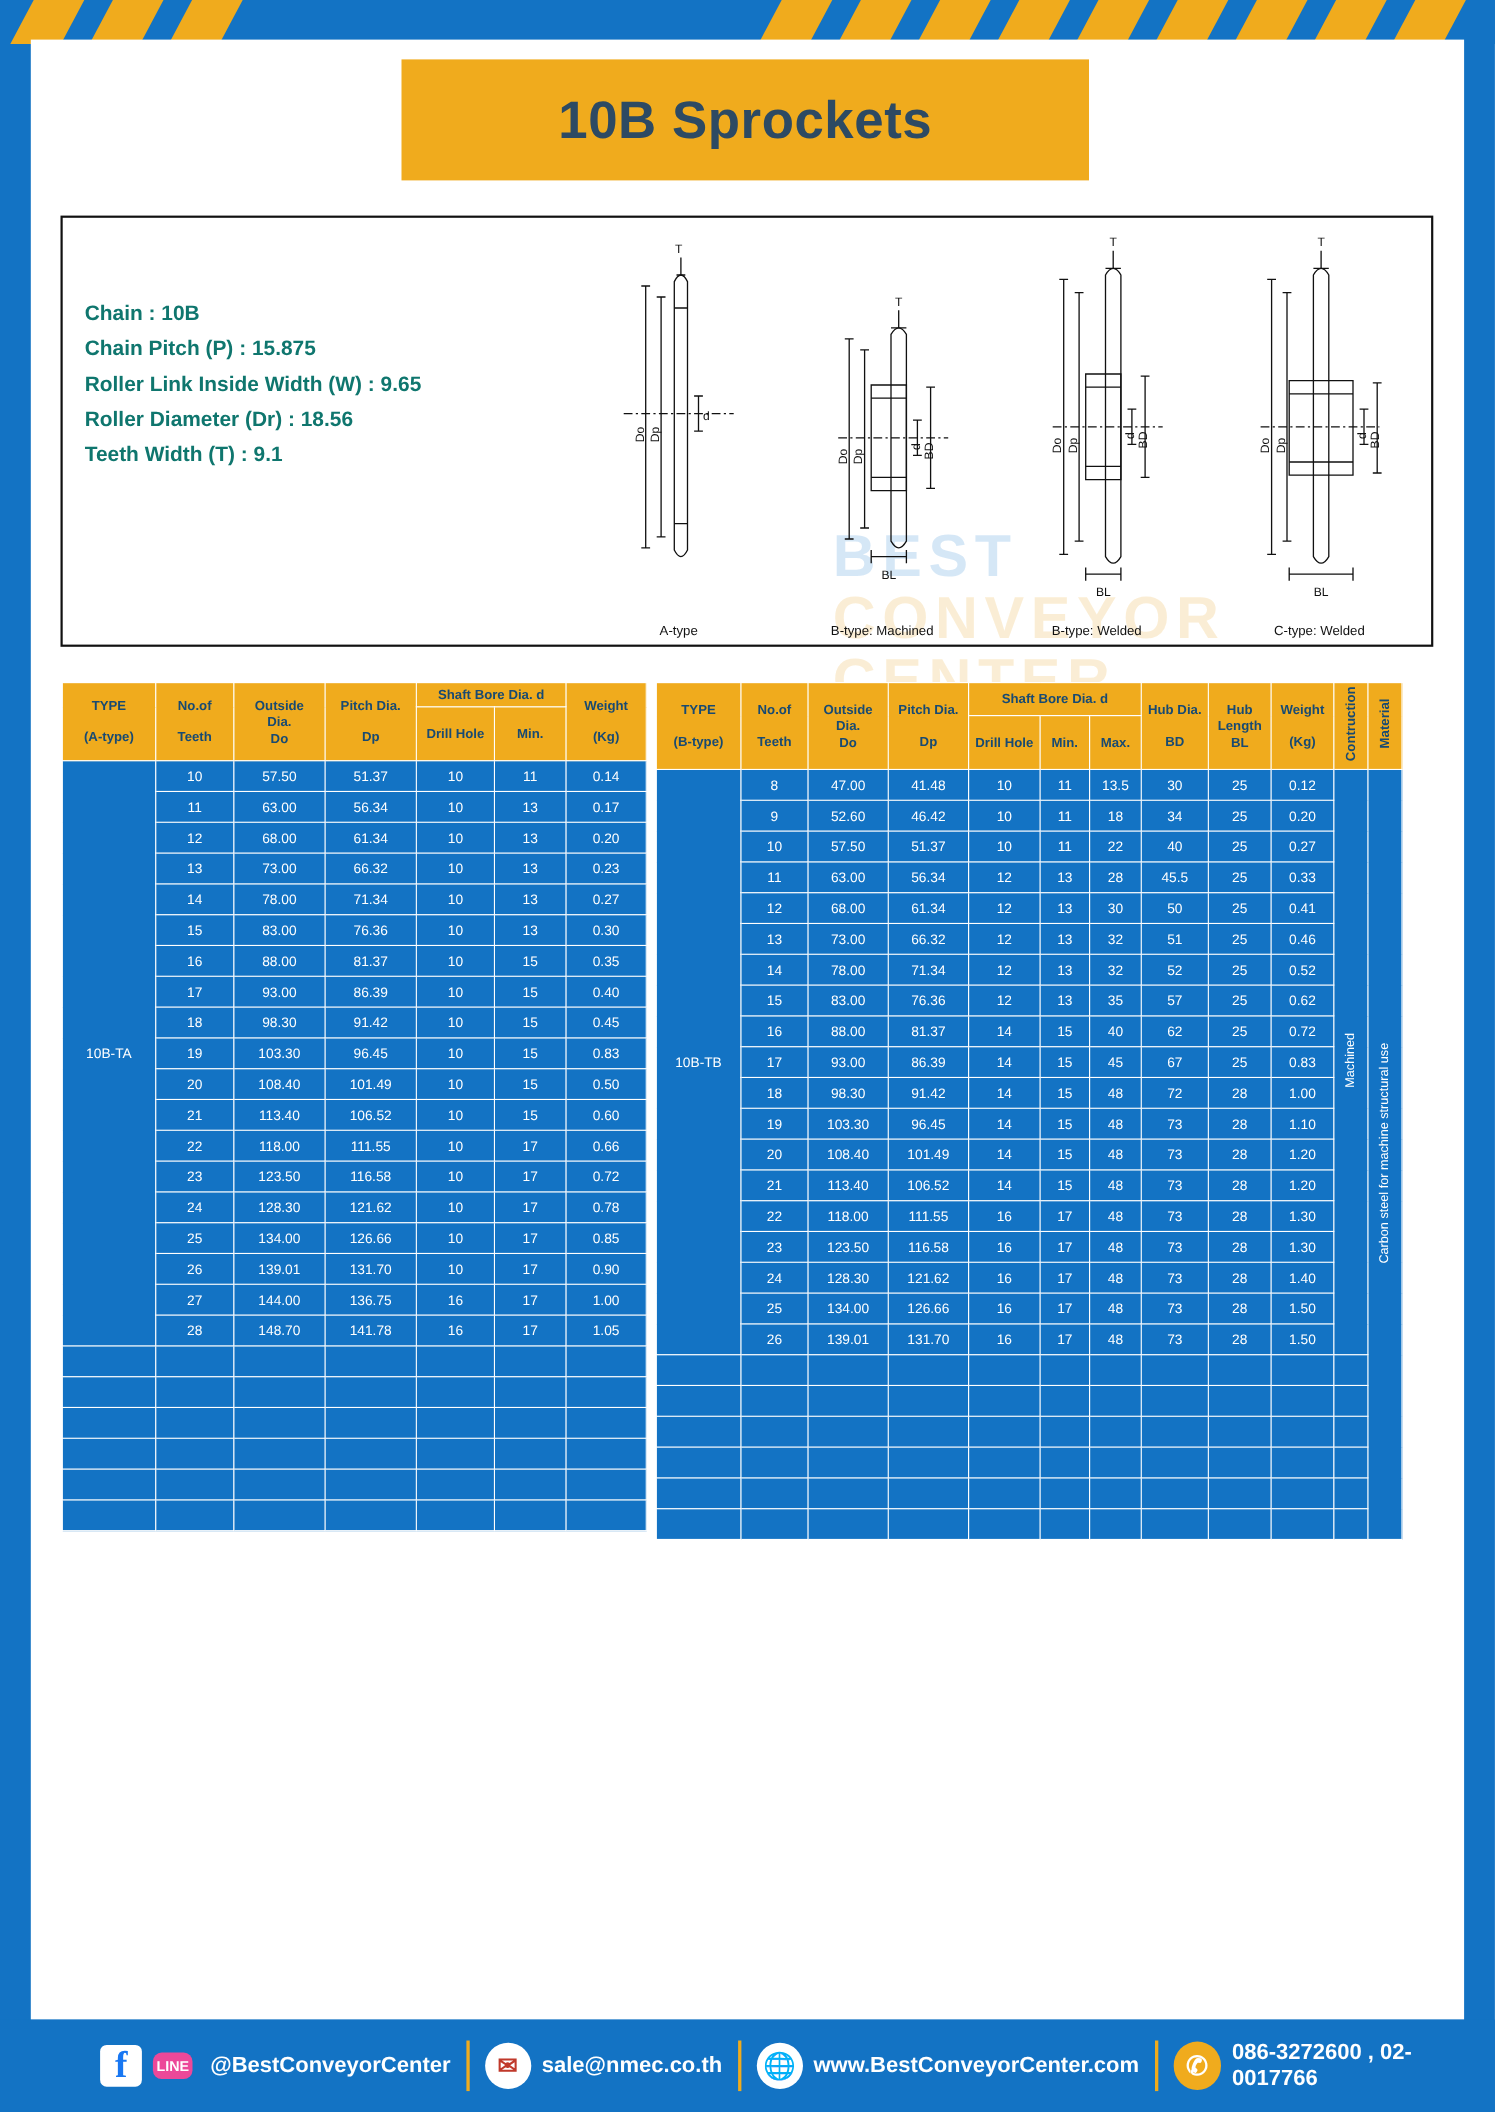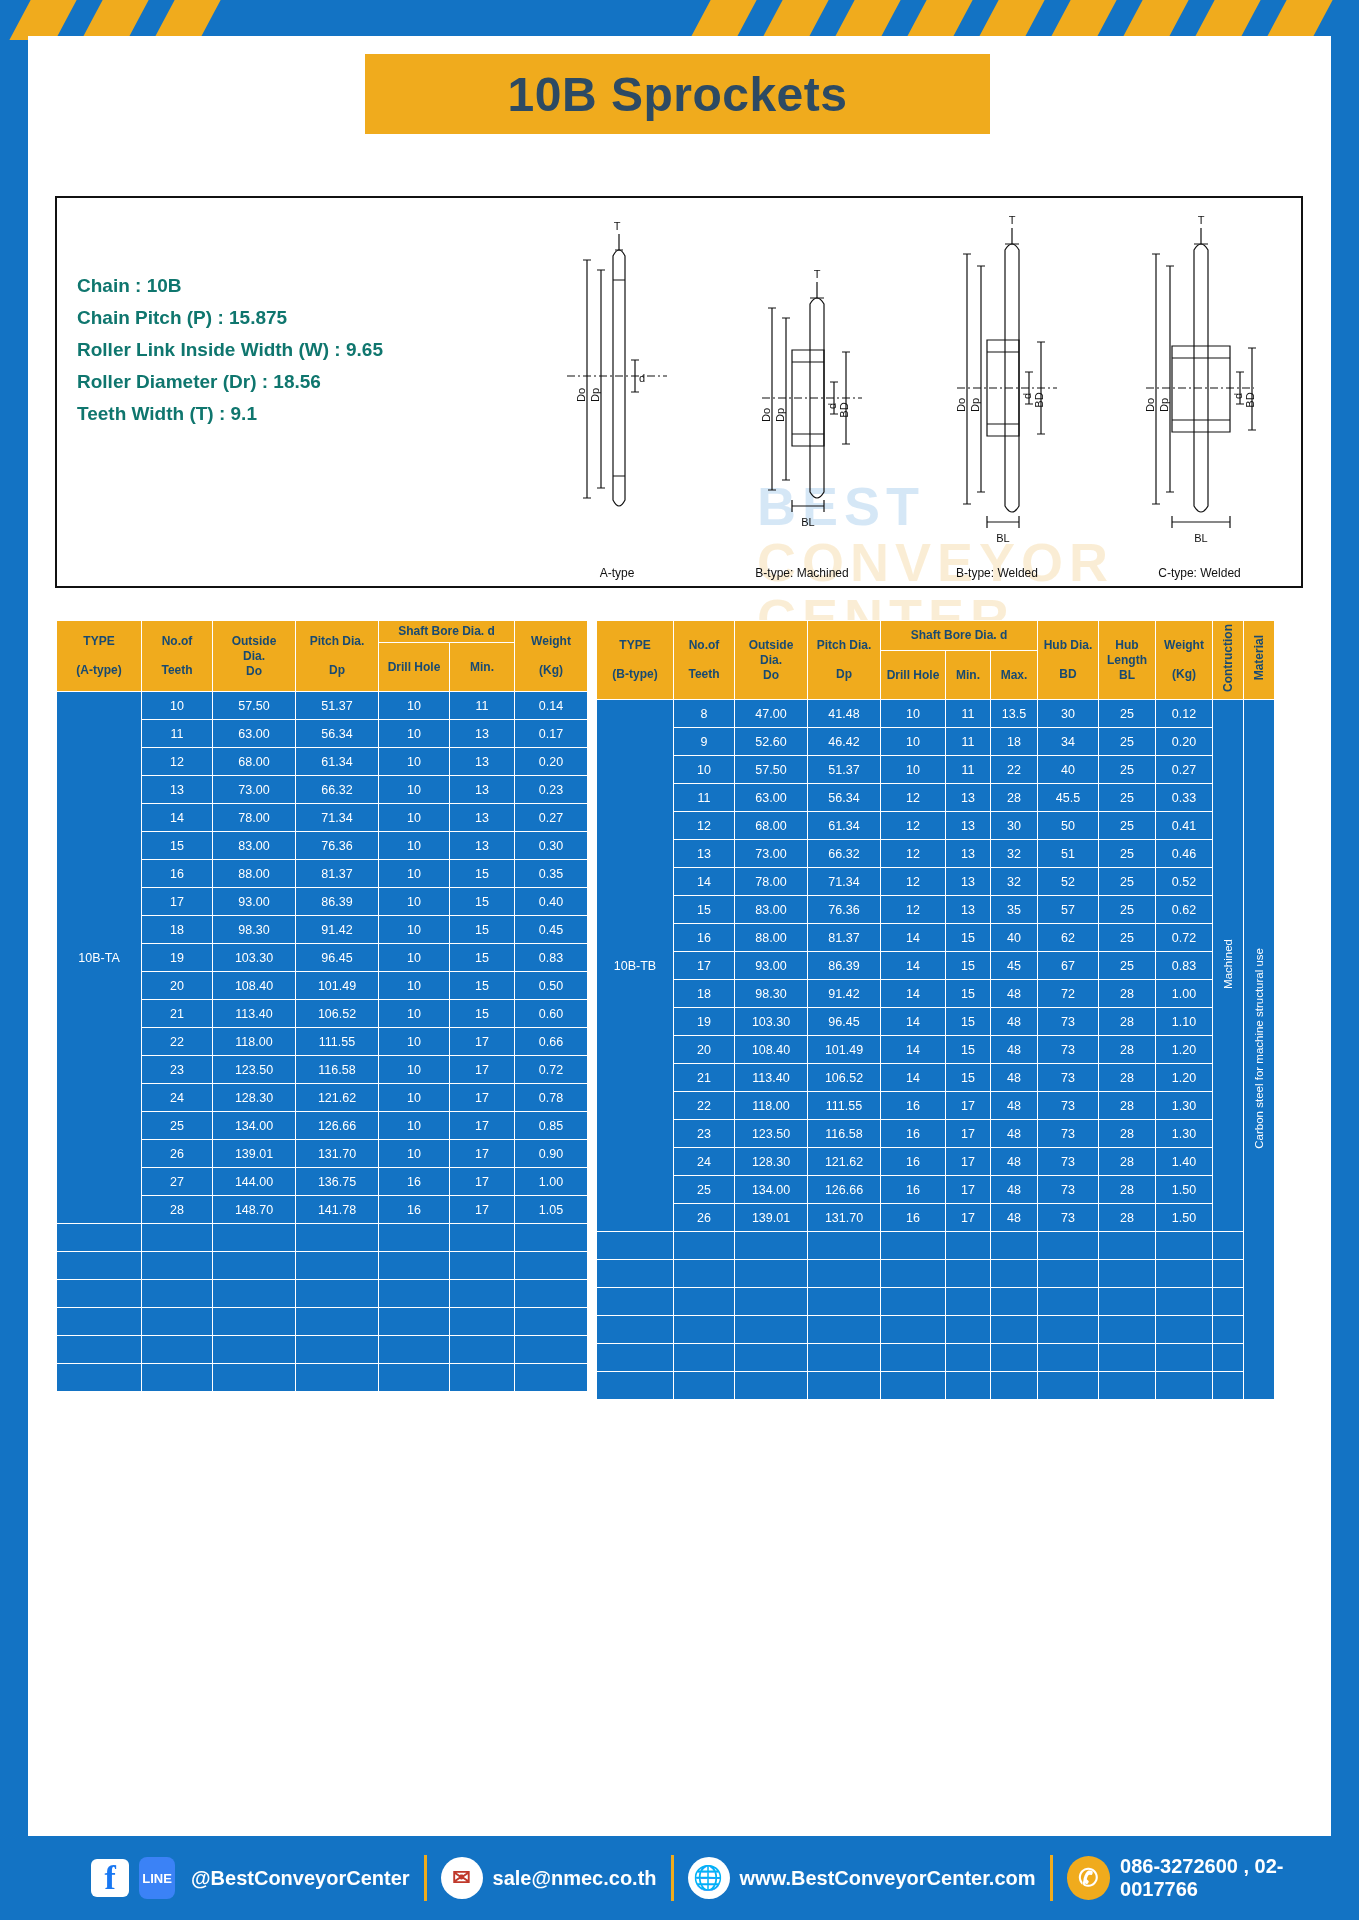--- a/index.html
+++ b/index.html
@@ -19,21 +19,21 @@
     position:absolute;top:-12px;width:46px;height:64px;
     background:#f0ab1d;transform:skewX(-28deg);
   }
   
   .page{
     position:absolute;left:28px;top:36px;width:1303px;height:1800px;
     background:#ffffff;
   }
   
   .title-band{
-    position:absolute;left:365px;top:54px;width:625px;height:80px;
+    position:absolute;left:365px;top:54px;width:625px;height:110px;
     background:#f0ab1d;display:flex;align-items:center;justify-content:center;
   }
   .title-band .t{
     font-size:48px;font-weight:bold;color:#2d4a63;letter-spacing:.5px;
   }
   
   .specbox{
     position:absolute;left:55px;top:196px;width:1248px;height:392px;
     border:2px solid #111;background:#fff;box-sizing:border-box;
   }
@@ -84,21 +84,21 @@
   
   .footer{
     position:absolute;left:0;bottom:0;width:1359px;height:84px;
     background:#1373c4;display:flex;align-items:center;
   }
   .f-item{display:flex;align-items:center;color:#fff;font-size:20px;font-weight:bold;}
   .f-sep{width:3px;height:46px;background:#f0ab1d;margin:0 14px;}
   .ic{display:inline-flex;align-items:center;justify-content:center;margin-right:10px;}
   .ic-fb{width:38px;height:38px;border-radius:6px;background:#ffffff;color:#1877f2;
         font-size:34px;font-weight:bold;line-height:34px;font-family:"Liberation Serif",serif;}
-  .ic-line{width:36px;height:42px;border-radius:8px;background:#3b82f6;color:#fff;
+  .ic-line{width:36px;height:24px;border-radius:8px;background:#ec4899;color:#fff;
         font-size:13px;font-weight:bold;}
   .ic-mail{width:42px;height:42px;border-radius:50%;background:#fff;color:#c0392b;font-size:22px;}
   .ic-web{width:42px;height:42px;border-radius:50%;background:#fff;color:#1373c4;font-size:24px;}
   .ic-phone{width:44px;height:44px;border-radius:50%;background:#f0ab1d;color:#fff;font-size:24px;}
 </style>
 </head>
 <body>
 
 <div class="chevron-band">
   <div class="chev" style="left:20px"></div>

